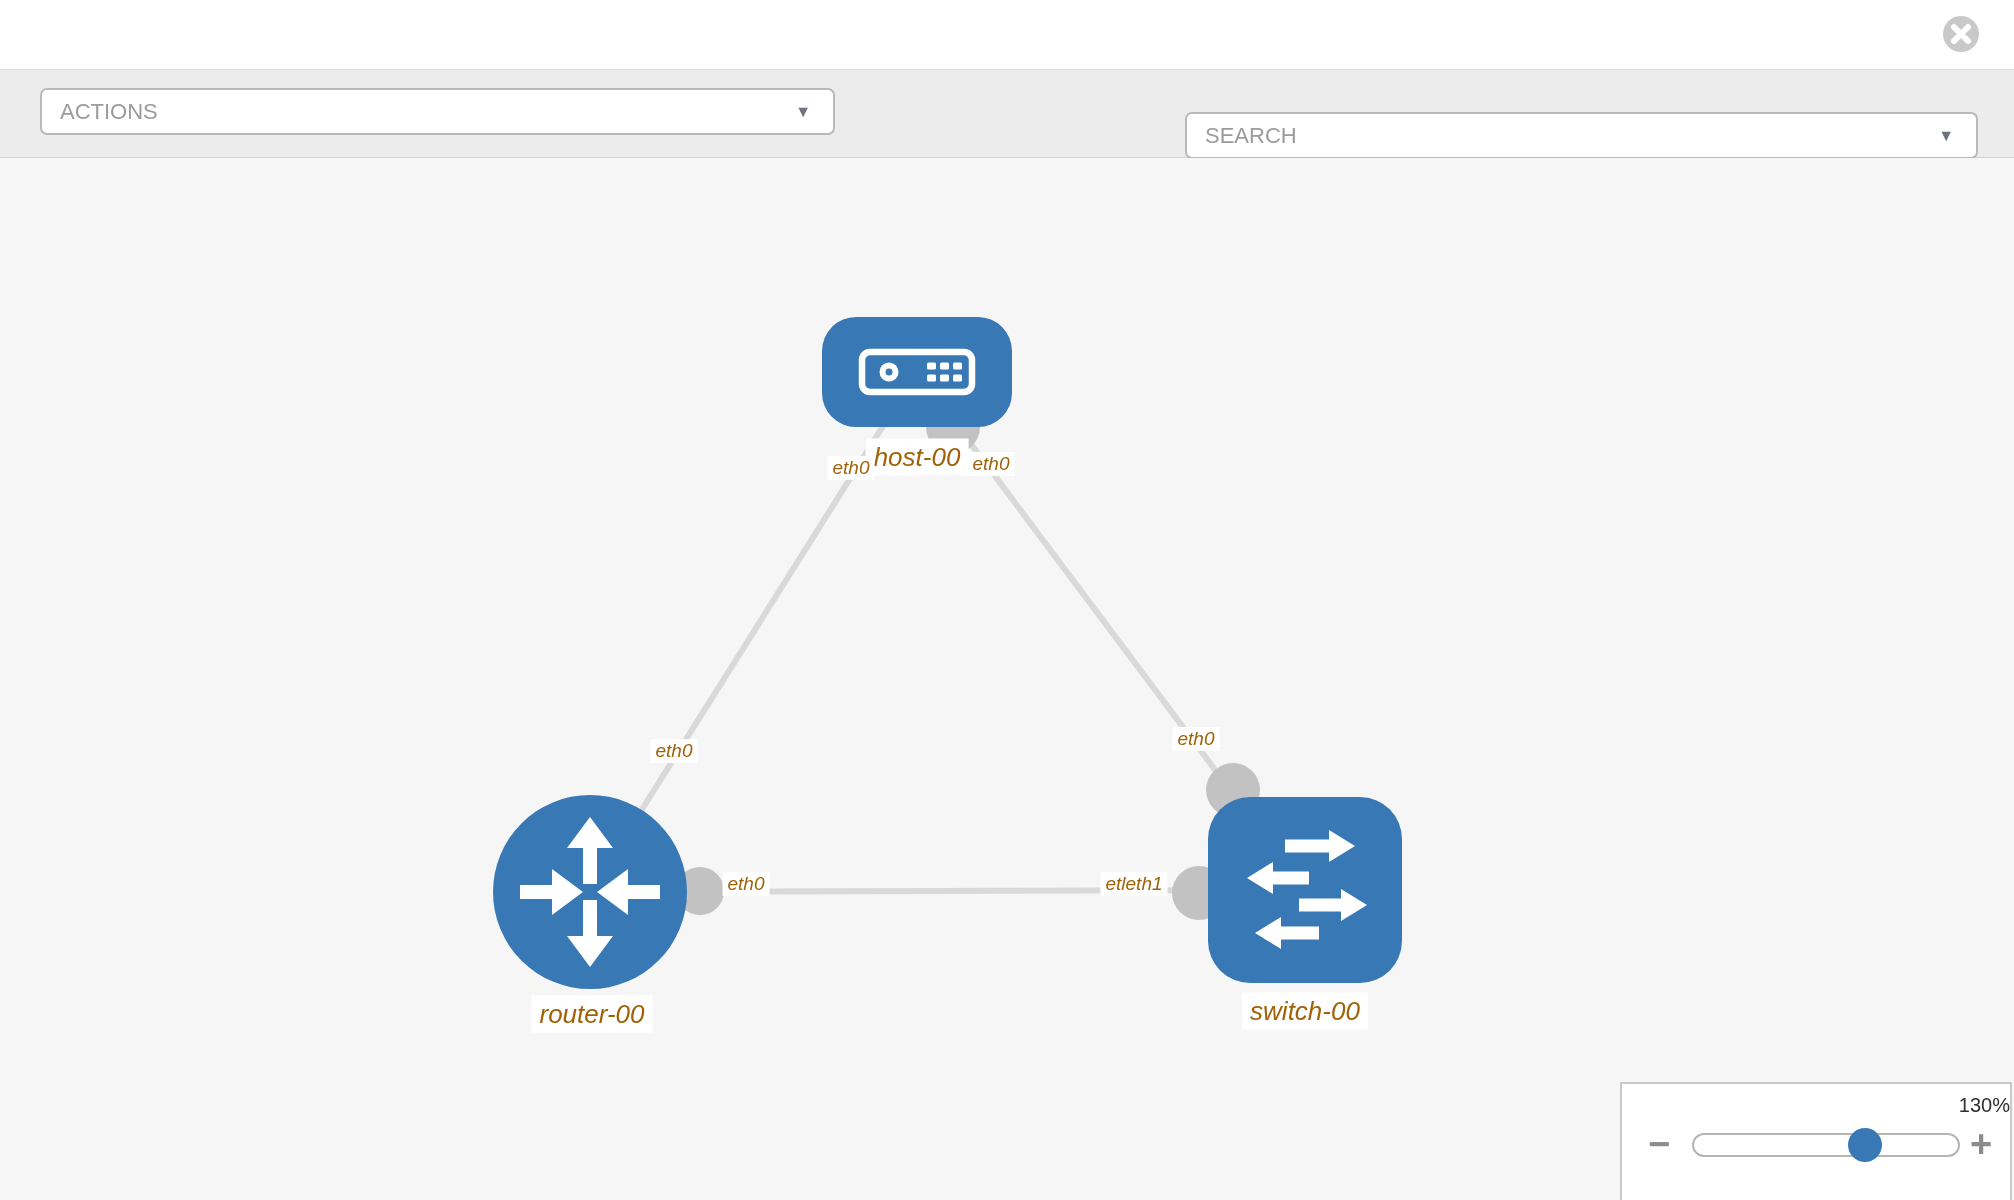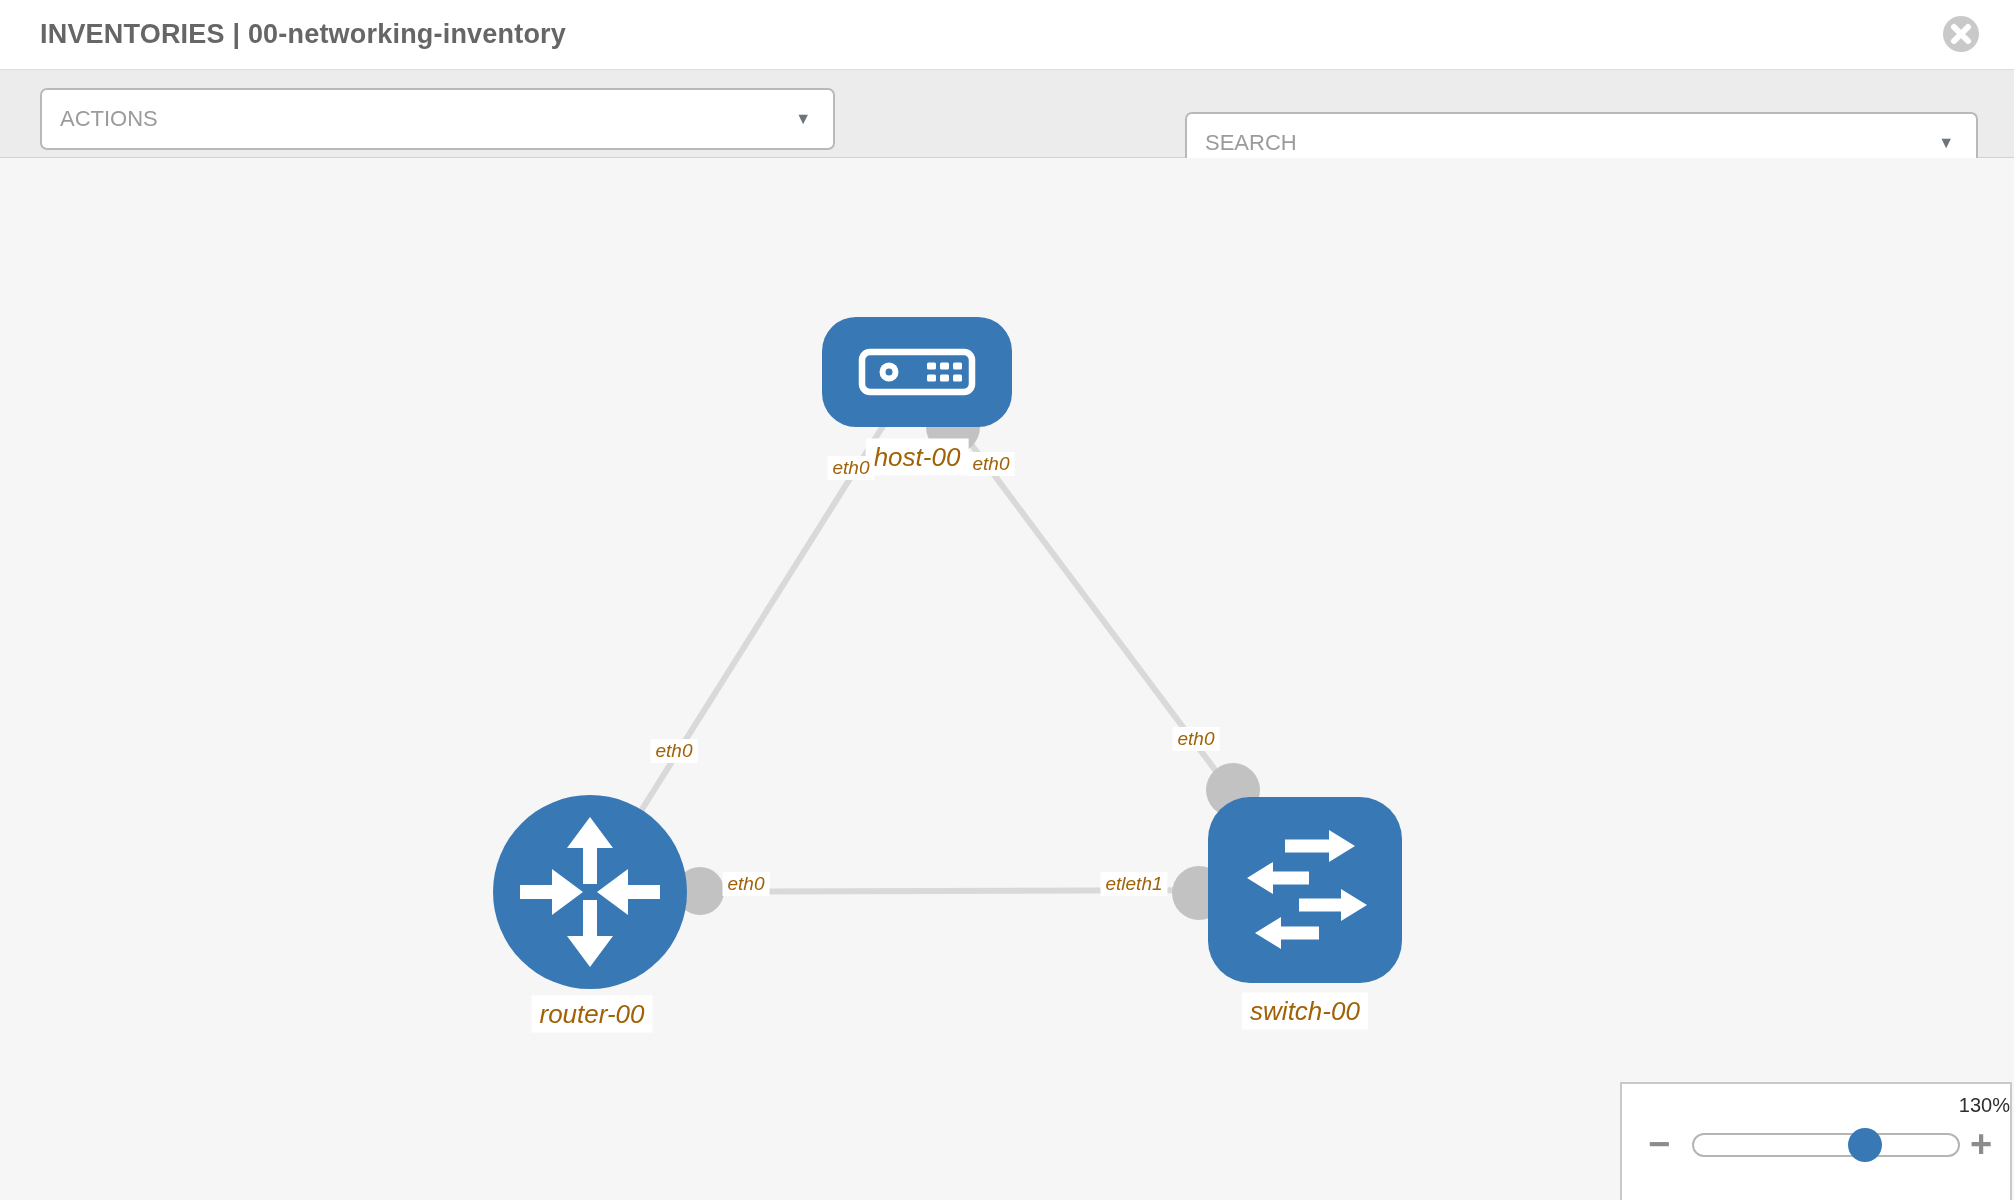--- a/index.html
+++ b/index.html
@@ -10,21 +10,21 @@
   .header { position:relative; width:100%; height:70px; background:#ffffff;
             border-bottom:1px solid #dcdcdc; }
   .page-title { position:absolute; left:40px; top:19px; font-size:27px;
                 font-weight:bold; color:#666666; letter-spacing:.2px; }
   .close-btn { position:absolute; left:1942px; top:15px; width:38px; height:38px;
                cursor:pointer; }
 
   
   .toolbar { position:relative; width:100%; height:88px; background:#ececec;
              border-bottom:1px solid #d2d2d2; }
-  .select-box { position:absolute; top:18px; height:62px; background:#ffffff;
+  .select-box { position:absolute; top:18px; height:47px; background:#ffffff;
                 border:2px solid #b9b9b9; border-radius:7px; display:flex;
                 align-items:center; cursor:pointer;text-align:center; }
   .select-box .select-text { padding-left:18px; font-size:22px; color:#9b9b9b; }
   .select-box .caret { position:absolute; right:22px; top:50%;
                        transform:translateY(-50%); font-size:16px; color:#6d747c; }
   .actions-box { left:40px;  width:795px; }
   .search-box  { left:1185px; width:793px;margin-top:24px; }
   .tool-icon-btn { position:absolute; top:96px; width:40px; height:40px;
                    cursor:pointer; }
   .tool-icon-btn svg { width:34px; height:34px; fill:#6d747c; }
@@ -52,21 +52,20 @@
   .zoom-track { position:absolute; left:70px; top:49px; width:268px; height:24px;
                 background:#ffffff; border:2px solid #b5b5b5; border-radius:13px;
                 cursor:pointer; }
   .zoom-thumb { position:absolute; left:226px; top:44px; width:34px; height:34px;
                 border-radius:50%; background:#3879b5; cursor:grab; }
 </style>
 </head>
 <body>
 
 <div class="header">
-  <div class="page-title">INVENTORIES | 00-networking-inventory</div>
   <div class="close-btn">
     <svg viewBox="0 0 38 38">
       <circle cx="19" cy="19" r="18" fill="#c9c9c9"></circle>
       <path d="M12 12 L26 26 M26 12 L12 26" stroke="#ffffff" stroke-width="6" stroke-linecap="round"></path>
     </svg>
   </div>
 </div>
 
 <div class="toolbar">
   <div class="select-box actions-box">

